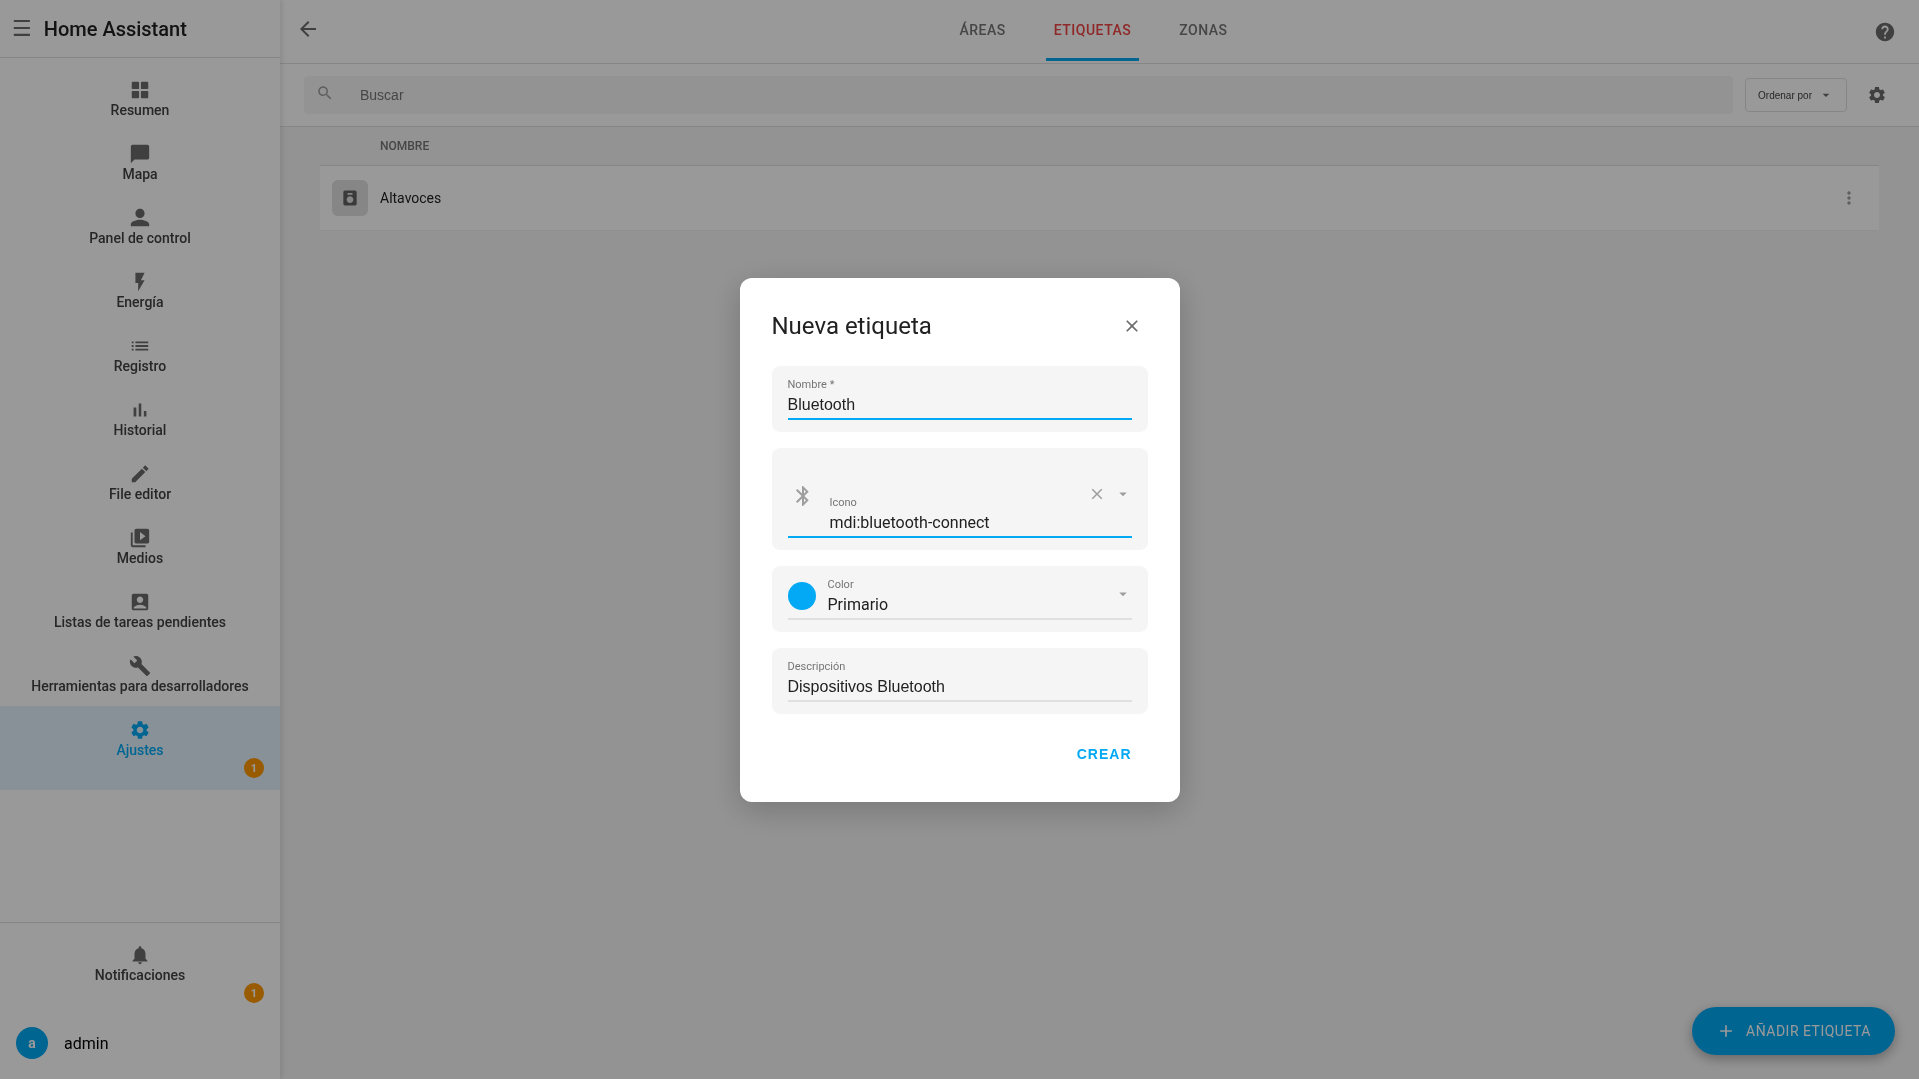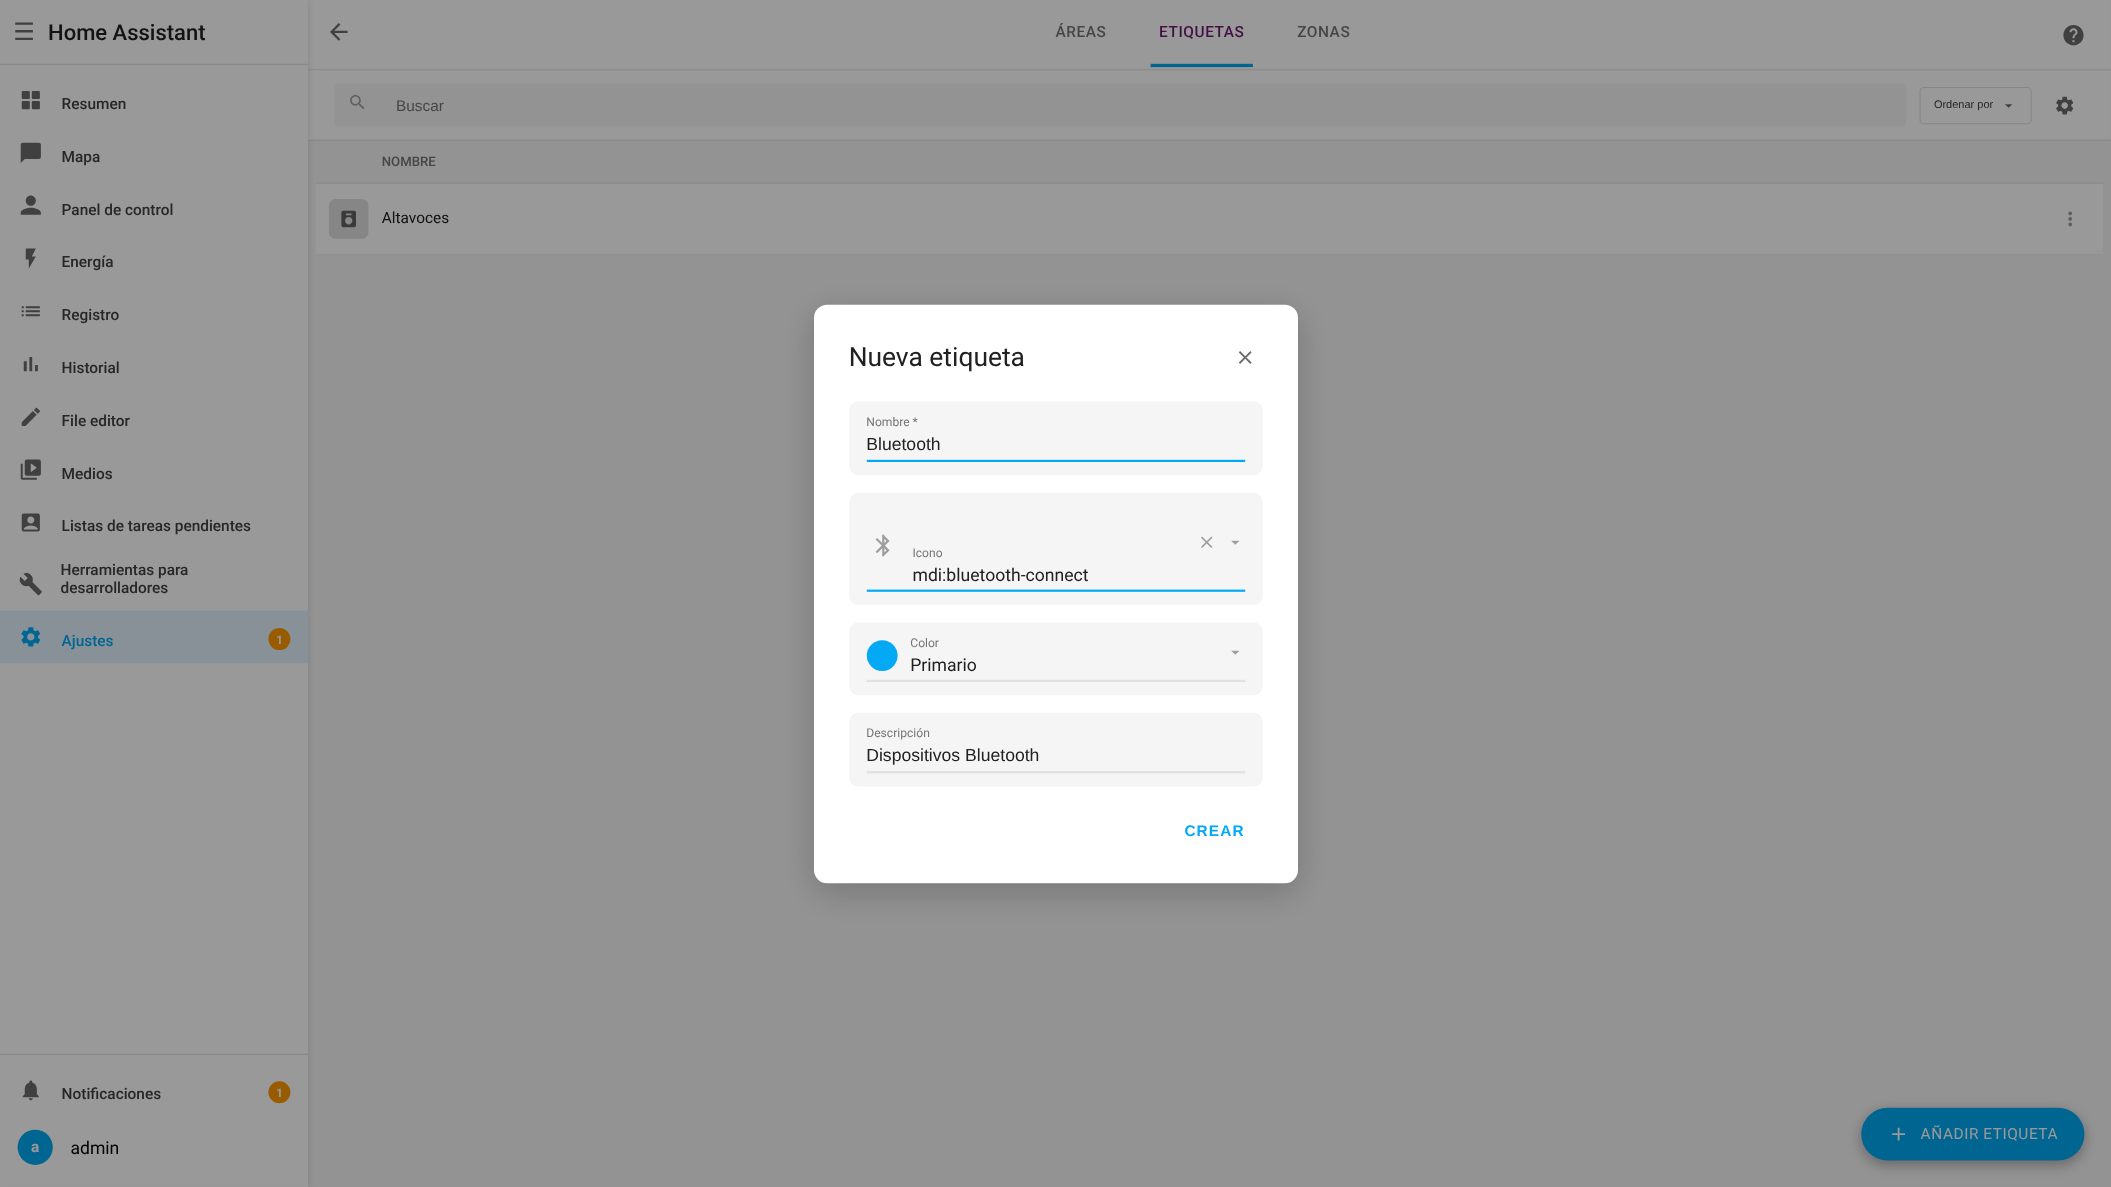--- a/index.html
+++ b/index.html
@@ -33,30 +33,31 @@
       font-weight: 500;
       color: #212121;
     }
     .sidebar-nav {
       flex: 1;
       overflow-y: auto;
       padding: 8px 0;
     }
     .sidebar-item {
       display: flex;
-      align-items: flex-end;
+      align-items: center;
       padding: 12px 16px;
-      gap: 16px;
+      gap: 0;
       cursor: pointer;
       color: #424242;
       font-size: 14px;
       font-weight: 500;
       border-radius: 0;
       transition: background 0.2s;
       position: relative;
+      flex-direction: column;
     }
     .sidebar-item.active {
       background: #e3f2fd;
       color: #03a9f4;
     }
     .sidebar-item .item-icon {
       width: 24px;
       height: 24px;
       display: flex;
       align-items: center;
@@ -136,21 +137,21 @@
       font-size: 14px;
       font-weight: 500;
       color: #757575;
       padding: 20px 8px;
       cursor: pointer;
       border-bottom: 3px solid transparent;
       text-transform: uppercase;
       letter-spacing: 0.5px;
     }
     .nav-tab.active {
-      color: #701a75;
+      color: #ef4444;
       border-bottom-color: #03a9f4;
       text-align: center;
     }
     .topnav-right {
       display: flex;
       align-items: center;
     }
     .help-icon {
       width: 36px;
       height: 36px;
@@ -216,21 +217,21 @@
       display: flex;
       align-items: center;
       justify-content: center;
       cursor: pointer;
       color: #6b6b6b;
       font-size: 20px;
     }
 
     
     .table-area {
-      padding: 0 7px;
+      padding: 0 40px;
     }
     .table-header {
       display: flex;
       align-items: center;
       padding: 12px 0;
       border-bottom: 1px solid #e0e0e0;
       font-size: 12px;
       font-weight: 500;
       color: #757575;
       text-transform: uppercase;

